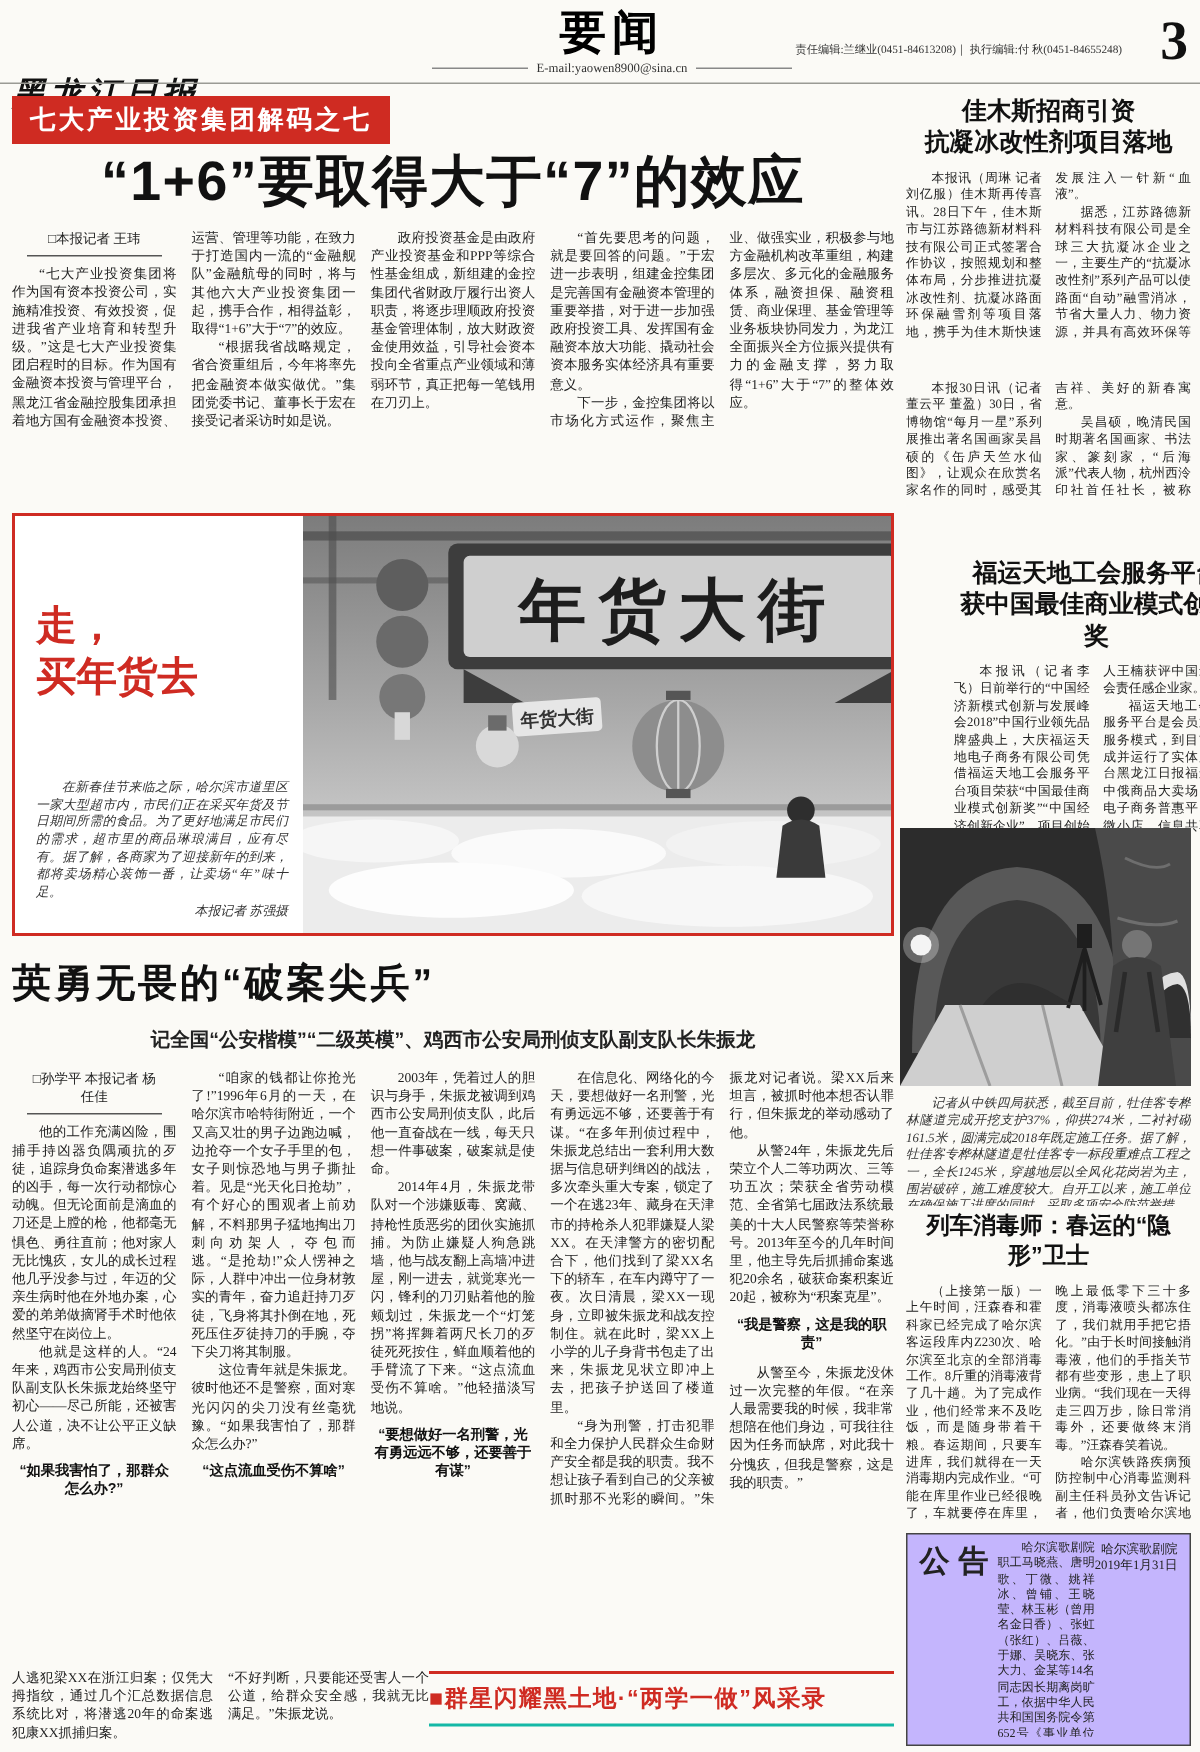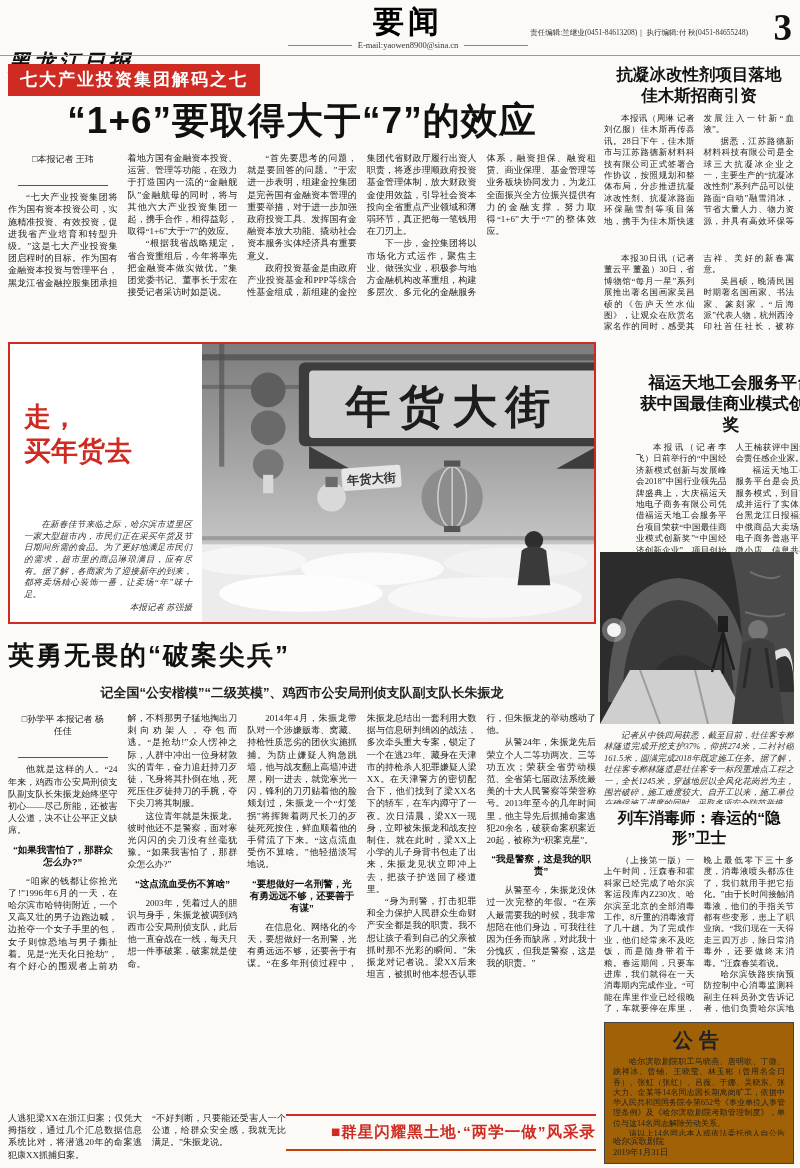--- a/index.html
+++ b/index.html
@@ -19,21 +19,21 @@
   .email{font-size:8.5px;color:#333;white-space:nowrap;}
   .mast-right{position:absolute;right:46px;top:24px;font-size:7.5px;color:#333;white-space:nowrap;}
   .page-num{position:absolute;right:2px;top:2px;font-size:37px;font-weight:bold;
             font-family:"Liberation Serif",serif;color:#111;}
   .mast-rule{position:absolute;left:0;right:0;top:55px;border-top:1px solid #9a9a94;}
   
   .cols{column-gap:10px;text-align:justify;overflow:hidden;}
   .cols p,.paras p{margin:0;text-indent:2em;}
   .paras{text-align:justify;overflow:hidden;}
   .fl-byline{text-indent:0 !important;text-align:center;border-bottom:1px solid #555;
-             margin:1px 10px 5px !important;padding-bottom:20px;}
+             margin:1px 10px 5px !important;padding-bottom:5px;}
   .fl-subhead{font-weight:bold;text-align:center;font-size:9.5px;line-height:12px;
               margin:7px 2px !important;text-indent:0 !important;break-inside:avoid;
               font-family:"Liberation Sans",sans-serif;}
   h1,h2,h3,h4{margin:0;font-family:"Liberation Sans",sans-serif;color:#111;}
   
   .kicker{position:absolute;left:8px;top:64px;background:#cf2b22;color:#fff;
           font-family:Liberation Serif, serif;font-weight:bold;font-size:17px;
           padding:4px 12px 5px;letter-spacing:2px;}
   .lead-headline{position:absolute;left:8px;top:100px;width:588px;text-align:center;
                  font-size:37px;font-weight:bold;letter-spacing:1px;line-height:42px;}
@@ -55,21 +55,21 @@
   .hero-headline{position:absolute;left:8px;top:638px;width:588px;text-align:left;
                  font-size:26px;font-weight:bold;letter-spacing:2px;}
   .hero-subtitle{position:absolute;left:8px;top:684px;width:588px;text-align:center;
                  font-size:13px;font-weight:bold;font-family:"Liberation Sans",sans-serif;}
   .hero-cols{position:absolute;left:8px;top:712px;width:588px;height:396px;
              column-count:5;font-size:9px;line-height:12.2px;}
   .bottom-strip{position:absolute;left:8px;top:1112px;width:588px;height:52px;display:flex;}
   .cont-cols{width:278px;height:52px;column-count:2;font-size:9px;line-height:12.2px;}
   .cont-cols p{text-indent:0;}
   .series-banner{flex:1;align-self:flex-start;border-top:2px solid #cf2b22;
-                 border-bottom:2px solid #c2410c;margin-top:2px;padding:6px 0;text-align:right;}
+                 border-bottom:2px solid #14b8a6;margin-top:2px;padding:6px 0;text-align:left;}
   .series-banner span{color:#cf2b22;font-weight:bold;font-size:15.5px;
                       font-family:"Liberation Sans",sans-serif;letter-spacing:1px;}
   .r-head{text-align:center;font-weight:bold;font-family:"Liberation Sans",sans-serif;color:#111;}
   .r-head.two{font-size:16.5px;line-height:21px;}
   .r-head.one{font-size:15.5px;line-height:20px;letter-spacing:0;}
   .r-body{column-count:2;column-gap:9px;font-size:8.5px;line-height:11.4px;
           text-align:justify;overflow:hidden;margin-top:7px;}
   .r-body p{margin:0;text-indent:2em;}
   .r1{position:absolute;left:604px;top:64px;width:190px;}
   .r1 .r-body{height:118px;}
@@ -78,25 +78,25 @@
   .r3{position:absolute;left:636px;top:372px;width:190px;}
   .r3 .r-body{height:118px;}
   .r-photo{position:absolute;left:600px;top:552px;width:194px;height:172px;}
   .r-photo svg{display:block;width:100%;height:100%;}
   .r-caption{position:absolute;left:604px;top:730px;width:190px;font-size:8.5px;
              line-height:11.4px;text-align:justify;font-style:italic;color:#333;overflow:hidden;height:74px;}
   .r-caption .cap{text-indent:2em;}
   .r5{position:absolute;left:604px;top:808px;width:190px;}
   .r5 .r-body{height:168px;}
   .notice{position:absolute;left:604px;top:1022px;width:190px;height:142px;border:1px solid #444;
-          box-sizing:border-box;padding:4px 8px 5px;display:flex;flex-direction:column;background:#a16207;}
+          box-sizing:border-box;padding:4px 8px 5px;display:flex;flex-direction:row;background:#c4b5fd;}
   .notice-title{text-align:center;font-size:20px;font-weight:bold;letter-spacing:6px;margin-bottom:3px;}
   .notice-body{flex:1;font-size:8px;line-height:10.3px;text-align:justify;overflow:hidden;}
   .notice-body p{margin:0;text-indent:2em;}
-  .notice-sig{font-size:8.5px;line-height:11px;}
+  .notice-sig{text-align:right;font-size:8.5px;line-height:11px;}
 </style>
 </head>
 <body>
 
 <div class="page">
 
   <div class="masthead">
     <div class="mast-left">
       <span class="paper-logo">黑龙江日报</span>
       <span class="paper-date">2019年1月31日 星期四</span>
@@ -113,22 +113,22 @@
     <div class="page-num">3</div>
   </div>
   <div class="mast-rule"></div>
 
   <div class="kicker">七大产业投资集团解码之七</div>
   <h1 class="lead-headline">“1+6”要取得大于“7”的效应</h1>
   <div class="lead-cols cols">
       <p class="fl-byline">□本报记者 王玮</p>
       <p class="fl-p">“七大产业投资集团将作为国有资本投资公司，实施精准投资、有效投资，促进我省产业培育和转型升级。”这是七大产业投资集团启程时的目标。作为国有金融资本投资与管理平台，黑龙江省金融控股集团承担着地方国有金融资本投资、运营、管理等功能，在致力于打造国内一流的“金融舰队”金融航母的同时，将与其他六大产业投资集团一起，携手合作，相得益彰，取得“1+6”大于“7”的效应。</p>
       <p class="fl-p">“根据我省战略规定，省合资重组后，今年将率先把金融资本做实做优。”集团党委书记、董事长于宏在接受记者采访时如是说。</p>
+      <p class="fl-p">政府投资基金是由政府产业投资基金和PPP等综合性基金组成，新组建的金控集团代省财政厅履行出资人职责，将逐步理顺政府投资基金管理体制，放大财政资金使用效益，引导社会资本投向全省重点产业领域和薄弱环节，真正把每一笔钱用在刀刃上。</p>
       <p class="fl-p">“首先要思考的问题，就是要回答的问题。”于宏进一步表明，组建金控集团是完善国有金融资本管理的重要举措，对于进一步加强政府投资工具、发挥国有金融资本放大功能、撬动社会资本服务实体经济具有重要意义。</p>
-      <p class="fl-p">政府投资基金是由政府产业投资基金和PPP等综合性基金组成，新组建的金控集团代省财政厅履行出资人职责，将逐步理顺政府投资基金管理体制，放大财政资金使用效益，引导社会资本投向全省重点产业领域和薄弱环节，真正把每一笔钱用在刀刃上。</p>
       <p class="fl-p">下一步，金控集团将以市场化方式运作，聚焦主业、做强实业，积极参与地方金融机构改革重组，构建多层次、多元化的金融服务体系，融资担保、融资租赁、商业保理、基金管理等业务板块协同发力，为龙江全面振兴全方位振兴提供有力的金融支撑，努力取得“1+6”大于“7”的整体效应。</p>
     </div>
 
   <div class="feature">
     <div class="feature-left">
       <div class="feature-title">
         <div>走，</div>
         <div>买年货去</div>
       </div>
       <div class="feature-caption">
@@ -185,20 +185,21 @@
         <circle cx="140" cy="150" r="14" fill="#d9d9d9"></circle>
           <rect x="134" y="130" width="12" height="10" fill="#6b6b6b"></rect>
       </svg>
     </div>
   </div>
 
   <h2 class="hero-headline">英勇无畏的“破案尖兵”</h2>
   <div class="hero-subtitle">记全国“公安楷模”“二级英模”、鸡西市公安局刑侦支队副支队长朱振龙</div>
   <div class="hero-cols cols">
       <p class="fl-byline">□孙学平 本报记者 杨任佳</p>
+      <p class="fl-p">他的工作充满凶险，围捕手持凶器负隅顽抗的歹徒，追踪身负命案潜逃多年的凶手，每一次行动都惊心动魄。但无论面前是滴血的刀还是上膛的枪，他都毫无惧色、勇往直前；他对家人无比愧疚，女儿的成长过程他几乎没参与过，年迈的父亲生病时他在外地办案，心爱的弟弟做摘肾手术时他依然坚守在岗位上。</p>
       <p class="fl-p">他就是这样的人。“24年来，鸡西市公安局刑侦支队副支队长朱振龙始终坚守初心——尽己所能，还被害人公道，决不让公平正义缺席。</p>
       <h4 class="fl-subhead">“如果我害怕了，那群众怎么办?”</h4>
       <p class="fl-p">“咱家的钱都让你抢光了!”1996年6月的一天，在哈尔滨市哈特街附近，一个又高又壮的男子边跑边喊，边抢夺一个女子手里的包，女子则惊恐地与男子撕扯着。见是“光天化日抢劫”，有个好心的围观者上前劝解，不料那男子猛地掏出刀刺向劝架人，夺包而逃。“是抢劫!”众人愣神之际，人群中冲出一位身材敦实的青年，奋力追赶持刀歹徒，飞身将其扑倒在地，死死压住歹徒持刀的手腕，夺下尖刀将其制服。</p>
       <p class="fl-p">这位青年就是朱振龙。彼时他还不是警察，面对寒光闪闪的尖刀没有丝毫犹豫。“如果我害怕了，那群众怎么办?”</p>
       <h4 class="fl-subhead">“这点流血受伤不算啥”</h4>
       <p class="fl-p">2003年，凭着过人的胆识与身手，朱振龙被调到鸡西市公安局刑侦支队，此后他一直奋战在一线，每天只想一件事破案，破案就是使命。</p>
       <p class="fl-p">2014年4月，朱振龙带队对一个涉嫌贩毒、窝藏、持枪性质恶劣的团伙实施抓捕。为防止嫌疑人狗急跳墙，他与战友翻上高墙冲进屋，刚一进去，就觉寒光一闪，锋利的刀刃贴着他的脸颊划过，朱振龙一个“灯笼拐”将挥舞着两尺长刀的歹徒死死按住，鲜血顺着他的手臂流了下来。“这点流血受伤不算啥。”他轻描淡写地说。</p>
       <h4 class="fl-subhead">“要想做好一名刑警，光有勇远远不够，还要善于有谋”</h4>
       <p class="fl-p">在信息化、网络化的今天，要想做好一名刑警，光有勇远远不够，还要善于有谋。“在多年刑侦过程中，朱振龙总结出一套利用大数据与信息研判缉凶的战法，多次牵头重大专案，锁定了一个在逃23年、藏身在天津市的持枪杀人犯罪嫌疑人梁XX。在天津警方的密切配合下，他们找到了梁XX名下的轿车，在车内蹲守了一夜。次日清晨，梁XX一现身，立即被朱振龙和战友控制住。就在此时，梁XX上小学的儿子身背书包走了出来，朱振龙见状立即冲上去，把孩子护送回了楼道里。</p>
       <p class="fl-p">“身为刑警，打击犯罪和全力保护人民群众生命财产安全都是我的职责。我不想让孩子看到自己的父亲被抓时那不光彩的瞬间。”朱振龙对记者说。梁XX后来坦言，被抓时他本想否认罪行，但朱振龙的举动感动了他。</p>
@@ -212,22 +213,22 @@
         <p>人逃犯梁XX在浙江归案；仅凭大拇指纹，通过几个汇总数据信息系统比对，将潜逃20年的命案逃犯康XX抓捕归案。</p>
         <p>“不好判断，只要能还受害人一个公道，给群众安全感，我就无比满足。”朱振龙说。</p>
       </div>
     <div class="series-banner">
       <span>■群星闪耀黑土地·“两学一做”风采录</span>
     </div>
   </div>
 
   <div class="r1">
     <h3 class="r-head two">
+      <div>佳木斯招商引资</div>
       <div>抗凝冰改性剂项目落地</div>
-      <div>佳木斯招商引资</div>
     </h3>
     <div class="r-body paras">
         <p>本报讯（周琳 记者刘亿服）佳木斯再传喜讯。28日下午，佳木斯市与江苏路德新材料科技有限公司正式签署合作协议，按照规划和整体布局，分步推进抗凝冰改性剂、抗凝冰路面环保融雪剂等项目落地，携手为佳木斯快速发展注入一针新“血液”。</p>
         <p>据悉，江苏路德新材料科技有限公司是全球三大抗凝冰企业之一，主要生产的“抗凝冰改性剂”系列产品可以使路面“自动”融雪消冰，节省大量人力、物力资源，并具有高效环保等特点，能确保路面冬季通行安全，助力城市绿色发展。项目投资1.5亿元，在佳木斯高新区新建一条年产20万吨抗凝冰改性剂生产线，达产后年可实现销售收入20亿元，纳税3亿元。</p>
       </div>
   </div>
 
   <div class="r2">
     <div class="r-body paras">
         <p>本报30日讯（记者董云平 董盈）30日，省博物馆“每月一星”系列展推出著名国画家吴昌硕的《缶庐天竺水仙图》，让观众在欣赏名家名作的同时，感受其吉祥、美好的新春寓意。</p>

